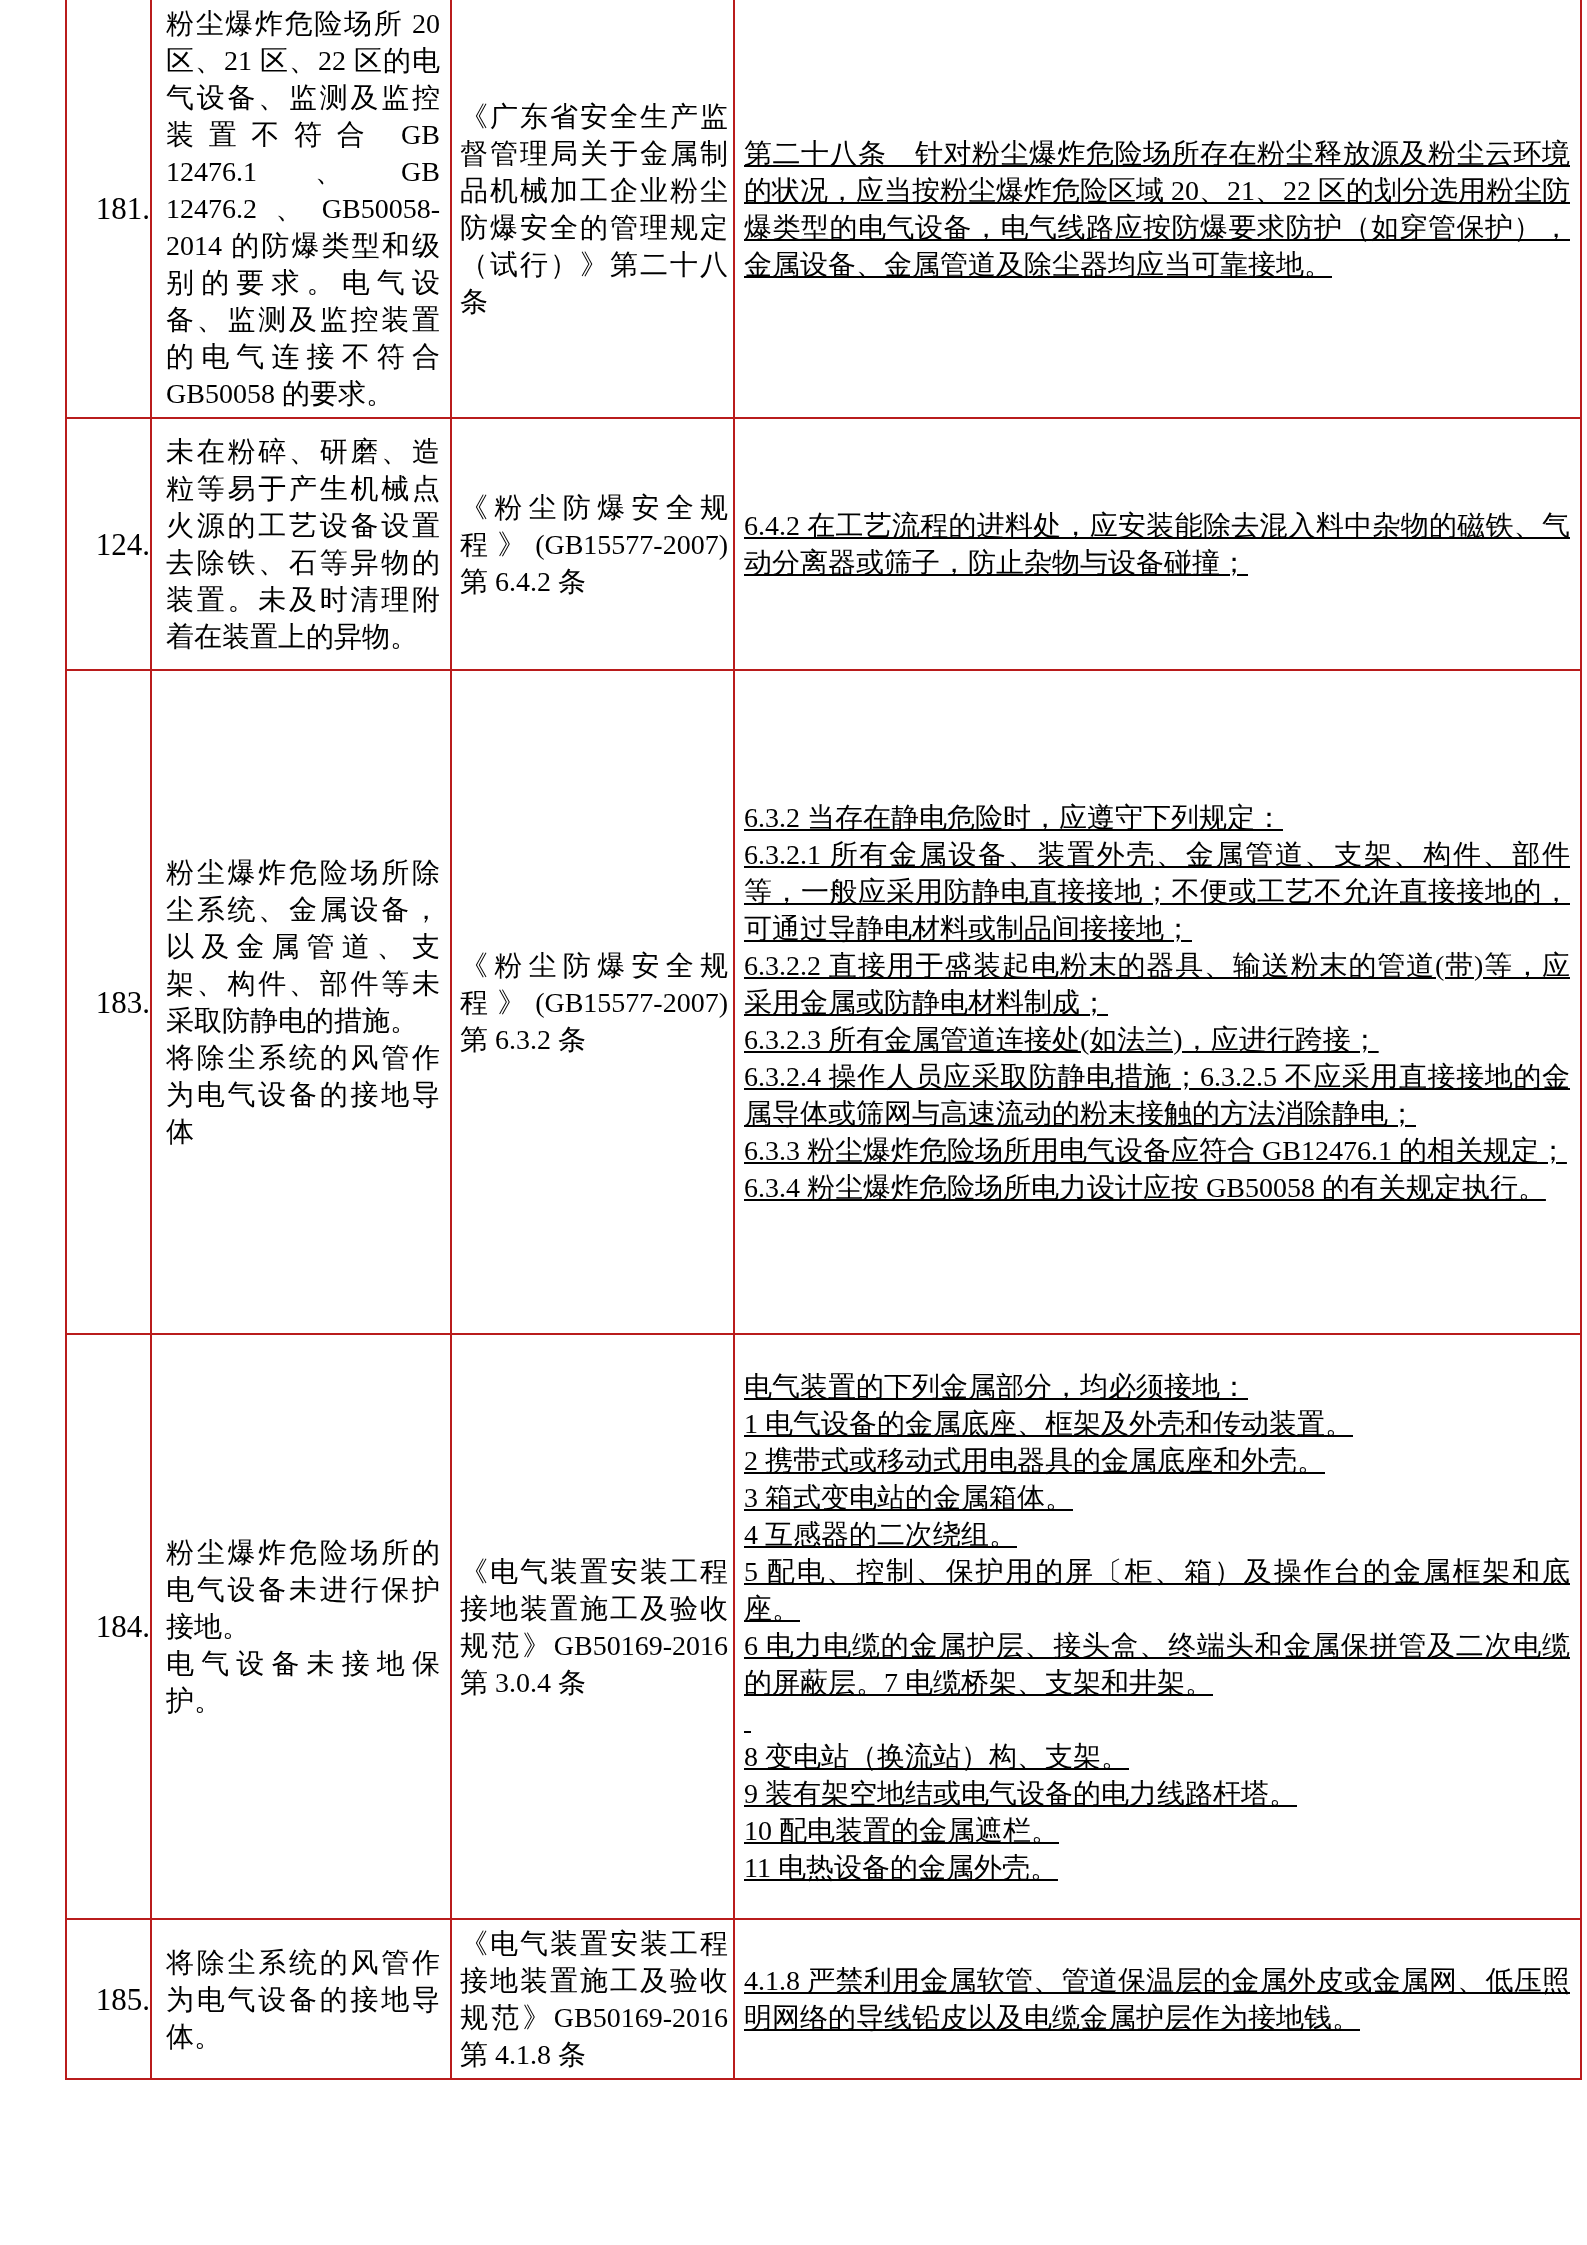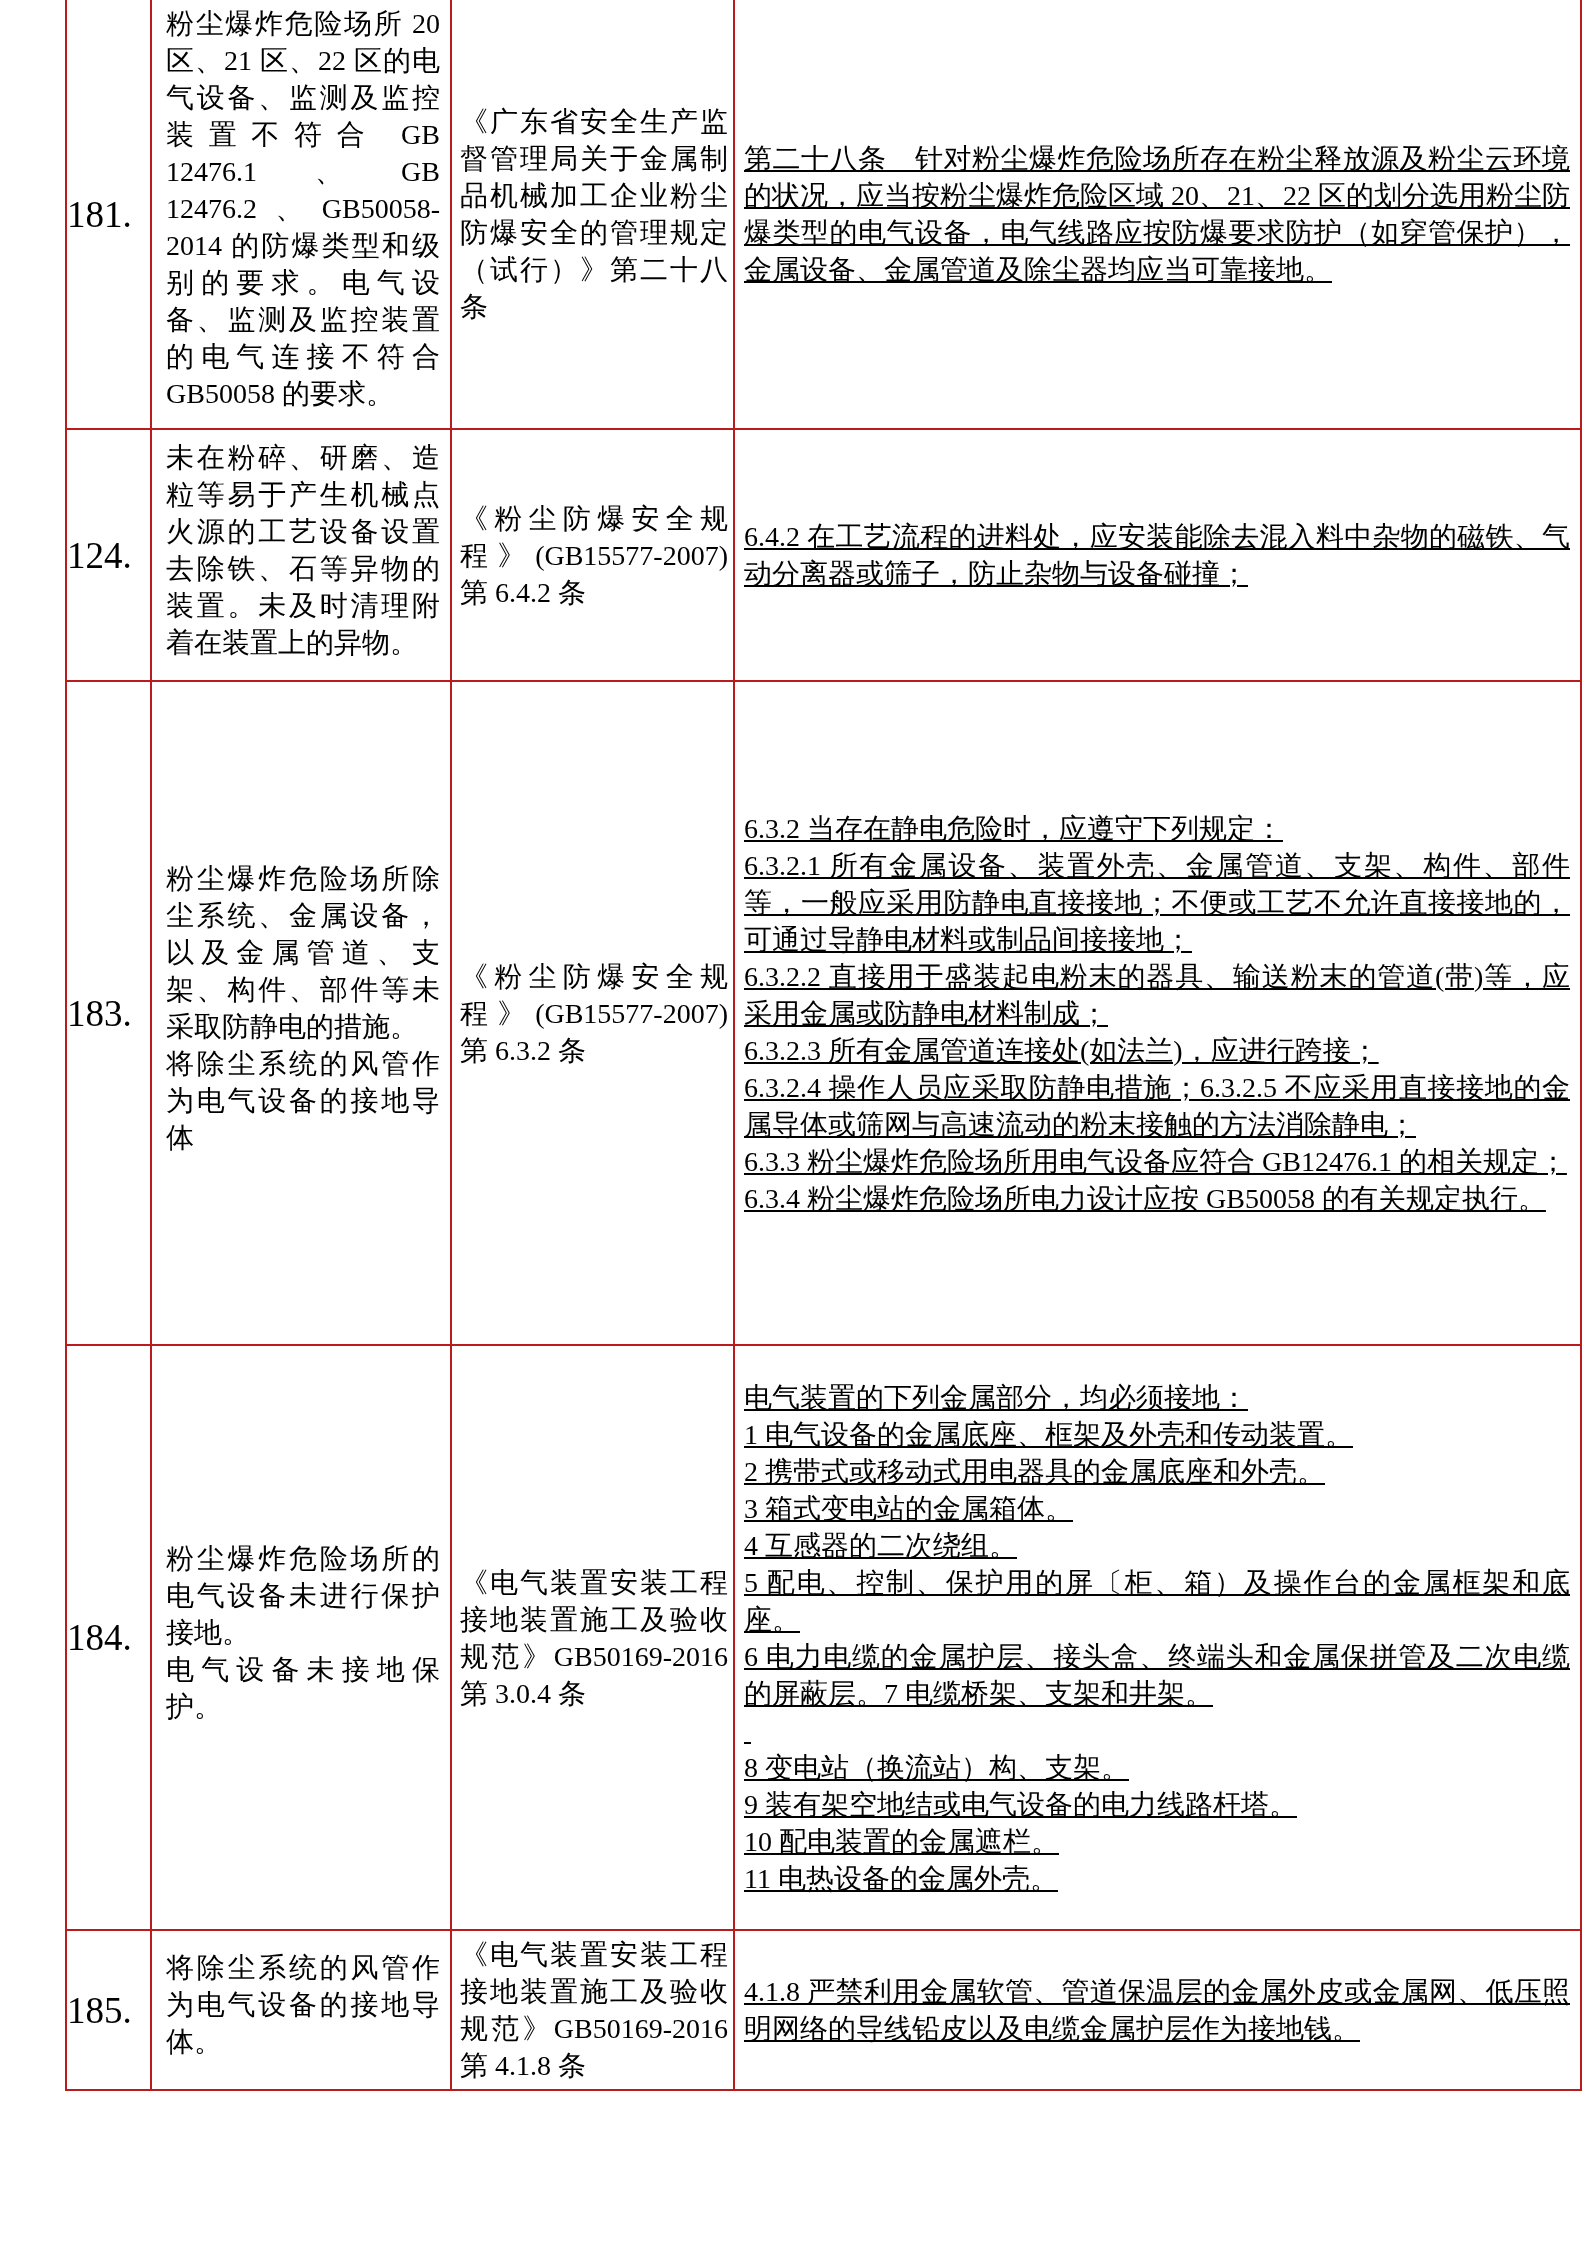--- a/index.html
+++ b/index.html
@@ -26,26 +26,26 @@
     vertical-align: middle;
     padding: 0;
     background: #ffffff;
   }
   tr:first-child td.cell { border-top: none; }
   col.c-no { width: 85px; }
   col.c-problem { width: 300px; }
   col.c-basis { width: 283px; }
   col.c-provision { width: 847px; }
   td.cell-no {
-    text-align: left;
-    font-size: 37px;
+    text-align: right;
+    font-size: 31px;
     line-height: 37px;
     margin-top: 12px;
   }
-  td.cell-problem { padding: 5px 10px 16px 14px; }
+  td.cell-problem { padding: 5px 10px 5px 14px; }
   td.cell-basis { padding: 5px 5px 5px 8px; }
   td.cell-provision { padding: 5px 10px 5px 9px; text-decoration: underline; }
   .para {
     font-size: 28px;
     line-height: 37px;
     text-align: justify;
     text-justify: inter-ideograph;
     word-break: break-word;
   }
 </style>

